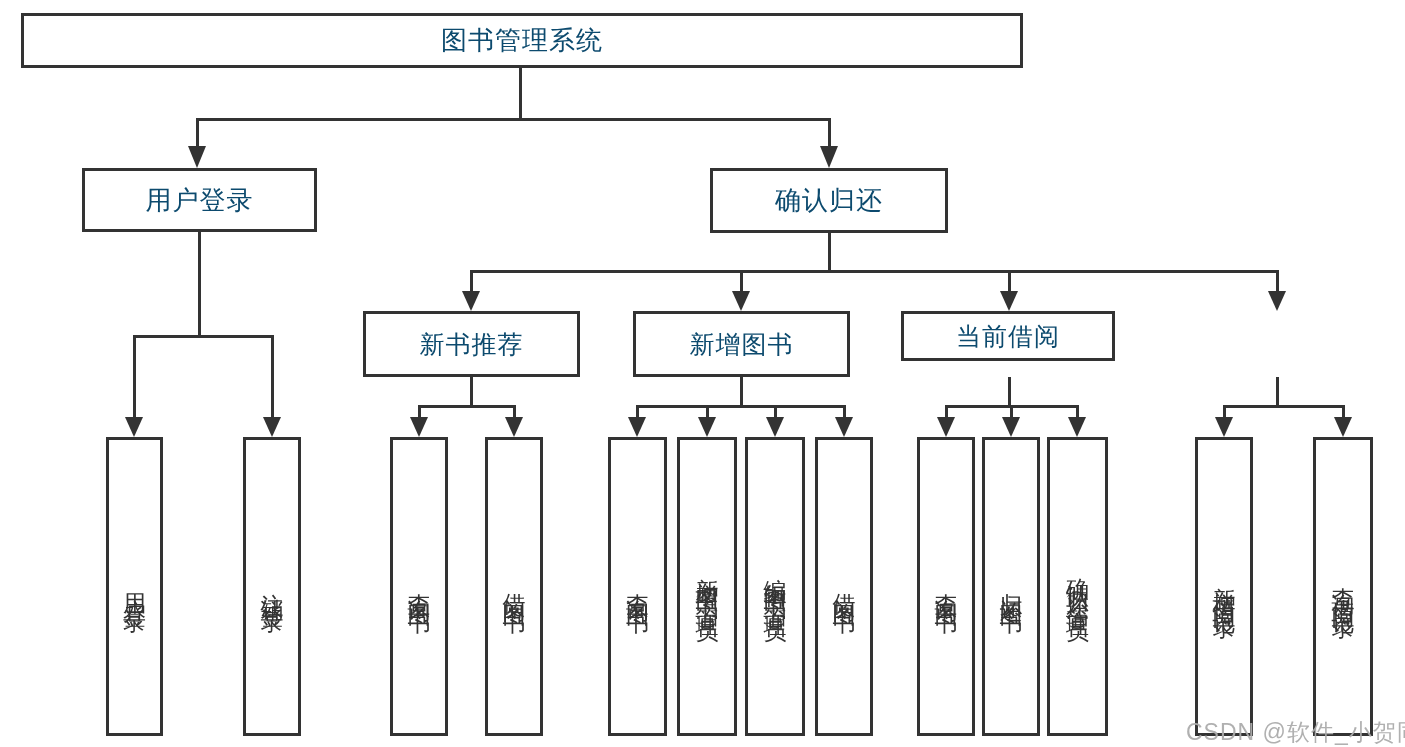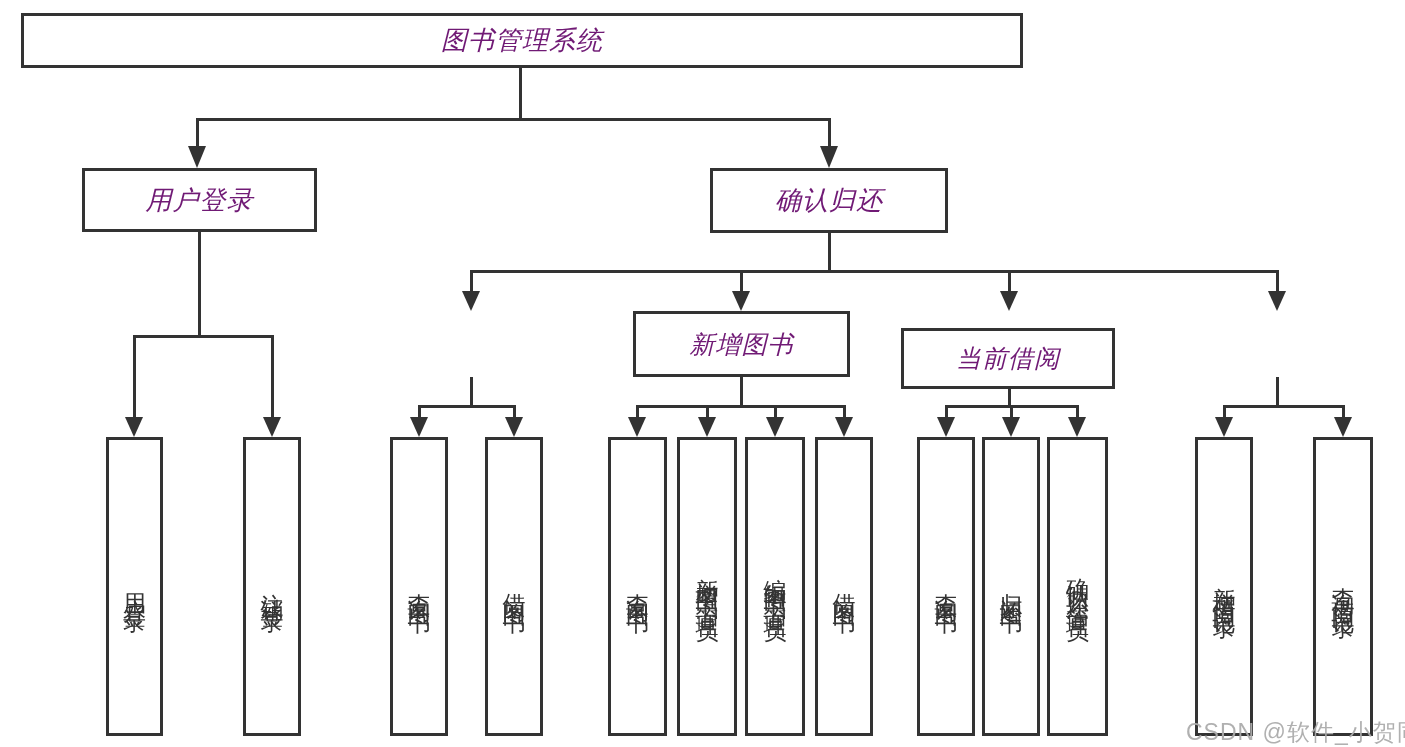--- a/index.html
+++ b/index.html
@@ -10,25 +10,24 @@
     font-family:"Liberation Sans", sans-serif;
     overflow:hidden;
   }
   
   .hbox{
     position:absolute;
     background:#fff;
     border:3px solid #333;
     box-sizing:border-box;
     display:flex;align-items:center;justify-content:center;
-    color:#701a75;
+    color:#0c4a6e;
     font-size:26px;
     letter-spacing:1px;
     z-index:2;
-    font-style:italic;
   }
   .hbox.l3{font-size:25px;}
   .vbox{
     position:absolute;
     top:437px;height:299px;
     background:#fff;
     border:3px solid #333;
     box-sizing:border-box;
     display:flex;align-items:center;justify-content:center;
     writing-mode:vertical-rl;
@@ -95,24 +94,27 @@
   <div class="hl" style="left:471px;top:270px;width:807px;"></div>
   <div class="vl" style="left:470px;top:270px;height:23px;"></div>
   <div class="ar" style="left:462px;top:291px;"></div>
   <div class="vl" style="left:740px;top:270px;height:23px;"></div>
   <div class="ar" style="left:732px;top:291px;"></div>
   <div class="vl" style="left:1008px;top:270px;height:23px;"></div>
   <div class="ar" style="left:1000px;top:291px;"></div>
   <div class="vl" style="left:1276px;top:270px;height:23px;"></div>
   <div class="ar" style="left:1268px;top:291px;"></div>
 
+  <div class="hbox l3" style="left:363px;top:311px;width:217px;height:66px;">
+    <span>新书推荐</span>
+  </div>
   <div class="hbox l3" style="left:633px;top:311px;width:217px;height:66px;">
     <span>新增图书</span>
   </div>
-  <div class="hbox l3" style="left:901px;top:328px;width:214px;height:61px;">
+  <div class="hbox l3" style="left:901px;top:311px;width:214px;height:50px;">
     <span>当前借阅</span>
   </div>
 
   <div class="vl" style="left:470px;top:377px;height:28px;"></div>
   <div class="vl" style="left:740px;top:377px;height:28px;"></div>
   <div class="vl" style="left:1008px;top:377px;height:28px;"></div>
   <div class="vl" style="left:1276px;top:377px;height:28px;"></div>
 
   <div class="hl" style="left:418px;top:405px;width:98px;"></div>
   <div class="hl" style="left:636px;top:405px;width:210px;"></div>

